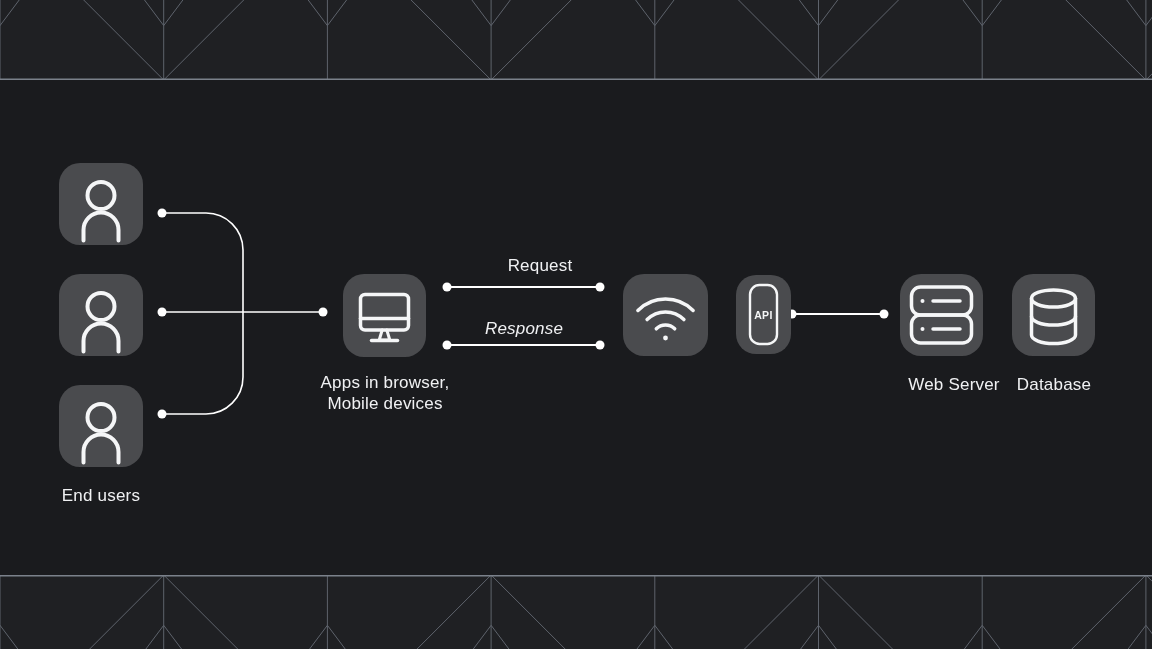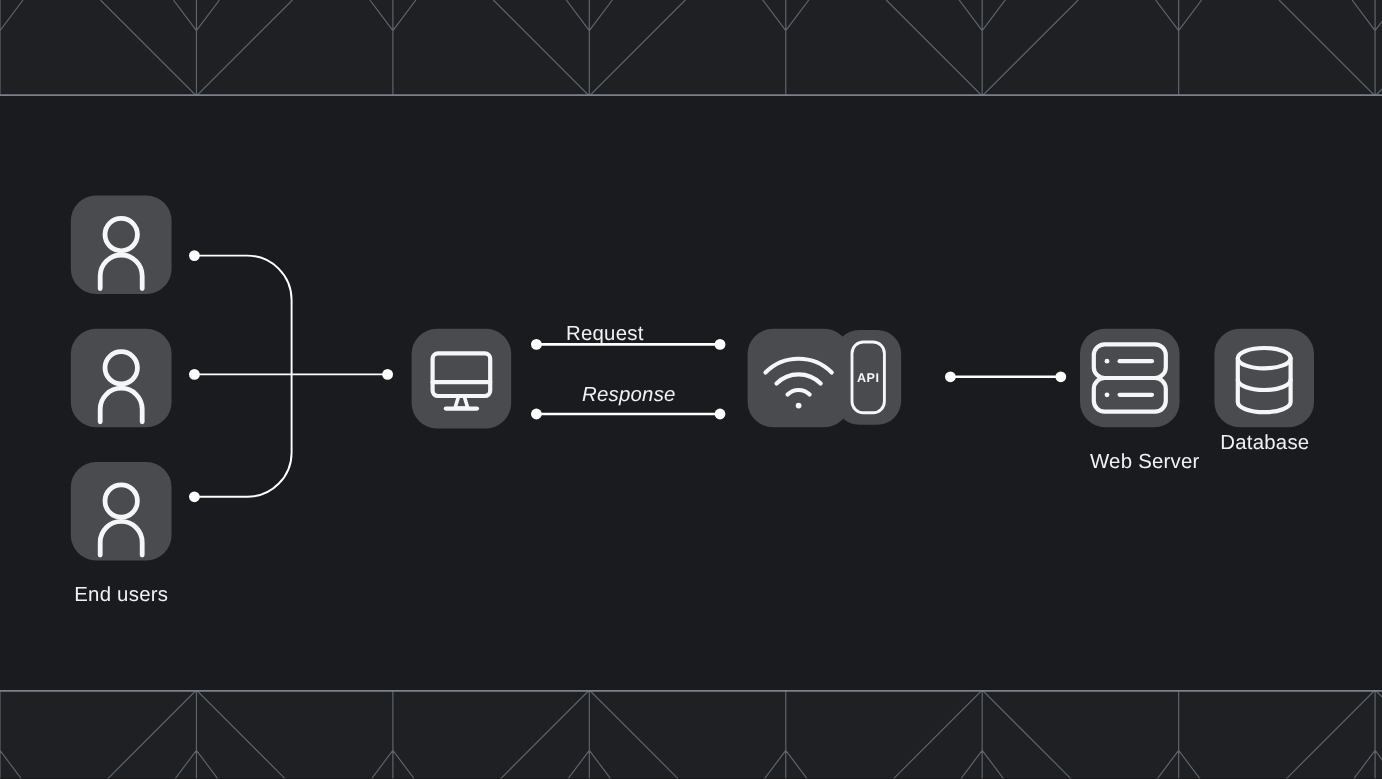--- a/index.html
+++ b/index.html
@@ -13,44 +13,44 @@
   .pattern{fill:none;stroke:var(--pattern-line,#5e636c);stroke-width:1;}
   .divider{fill:none;stroke:var(--divider-line,#7b818b);stroke-width:1.5;}
 
   .node{position:absolute;background:var(--node-fill,#4a4b4e);border-radius:21px;
         display:flex;align-items:center;justify-content:center;}
   .n-user1{left:59px;top:163px;width:84px;height:82px;}
   .n-user2{left:59px;top:274px;width:84px;height:82px;}
   .n-user3{left:59px;top:385px;width:84px;height:82px;}
   .n-apps {left:343px;top:274px;width:83px;height:83px;}
   .n-wifi {left:623px;top:274px;width:85px;height:82px;}
-  .n-api  {left:696px;top:275px;width:55px;height:79px;border-radius:20px;}
+  .n-api  {left:736px;top:275px;width:55px;height:79px;border-radius:20px;}
   .n-server{left:900px;top:274px;width:83px;height:82px;}
   .n-db   {left:1012px;top:274px;width:83px;height:82px;}
 
   .icon{display:block;}
   .stroke{fill:none;stroke:var(--icon-stroke,#f5f6f7);stroke-width:3.5;
           stroke-linecap:round;stroke-linejoin:round;}
   .fillw{fill:var(--icon-stroke,#f5f6f7);stroke:none;}
   .api-badge{font-family:"Liberation Sans",sans-serif;font-size:10.5px;font-weight:bold;
              letter-spacing:.4px;fill:var(--icon-stroke,#f5f6f7);}
 
   #connectors{position:absolute;left:0;top:0;pointer-events:none;}
   .conn{fill:none;stroke:var(--connector,#ffffff);stroke-width:1.6;}
   .conn2{fill:none;stroke:var(--connector,#ffffff);stroke-width:2.2;}
   .dot{fill:var(--connector,#ffffff);stroke:none;}
 
   .label{position:absolute;color:var(--text,#f0f1f3);font-size:17px;letter-spacing:.2px;
          line-height:21px;text-align:center;transform:translateX(-50%);white-space:nowrap;}
   .l-endusers{left:101px;top:485px;text-align:center;}
   .l-apps{left:385px;top:372px;}
-  .l-request{left:504px;top:255px;margin-top:12px;}
+  .l-request{left:540px;top:255px;}
   .l-response{left:524px;top:318px;font-style:italic;}
   .l-server{left:942px;top:374px;margin-left:12px;}
-  .l-db{left:1054px;top:358px;}
+  .l-db{left:1054px;top:374px;}
 </style>
 </head>
 <body>
 
 <div class="screen">
 
   <div class="band" id="band-top">
     <svg width="1152" height="80">
       <path id="band-top-pattern" class="pattern" d="M0 80L0 0M0 25.6L-19.2 0M0 25.6L19.2 0M163.7 80L163.7 0M163.7 25.6L144.5 0M163.7 25.6L182.89999999999998 0M163.7 80L83.69999999999999 0M163.7 80L243.7 0M327.4 80L327.4 0M327.4 25.6L308.2 0M327.4 25.6L346.59999999999997 0M491.1 80L491.1 0M491.1 25.6L471.90000000000003 0M491.1 25.6L510.3 0M491.1 80L411.1 0M491.1 80L571.1 0M654.8 80L654.8 0M654.8 25.6L635.5999999999999 0M654.8 25.6L674 0M818.5 80L818.5 0M818.5 25.6L799.3 0M818.5 25.6L837.7 0M818.5 80L738.5 0M818.5 80L898.5 0M982.2 80L982.2 0M982.2 25.6L963 0M982.2 25.6L1001.4000000000001 0M1145.9 80L1145.9 0M1145.9 25.6L1126.7 0M1145.9 25.6L1165.1000000000001 0M1145.9 80L1065.9 0M1145.9 80L1225.9 0"></path>
       <path class="divider" d="M0 79.25 H1152"></path>
@@ -138,18 +138,22 @@
 
   <div class="node n-db">
     <svg class="icon" width="83" height="82" viewBox="0 0 83 82">
       <ellipse class="stroke" cx="41.5" cy="24.5" rx="22" ry="8.5"></ellipse>
       <path class="stroke" d="M19.5 24.5 V61 A22 8.5 0 0 0 63.5 61 V24.5"></path>
       <path class="stroke" d="M19.5 42.5 A22 8.5 0 0 0 63.5 42.5"></path>
     </svg>
   </div>
 
   <div class="label l-endusers">End users</div>
+  <div class="label l-apps">
+    <div>Apps in browser,</div>
+    <div>Mobile devices</div>
+  </div>
   <div class="label l-request">Request</div>
   <div class="label l-response">Response</div>
   <div class="label l-server">Web Server</div>
   <div class="label l-db">Database</div>
 
 </div>
 
 </body></html>

